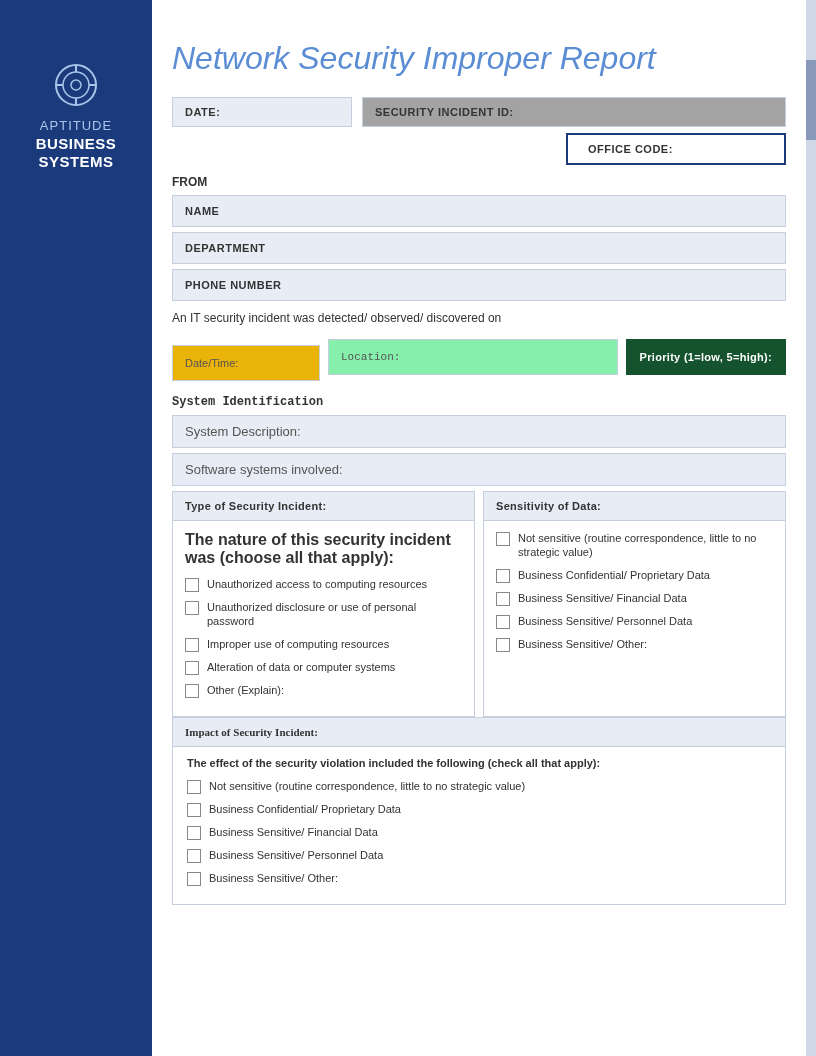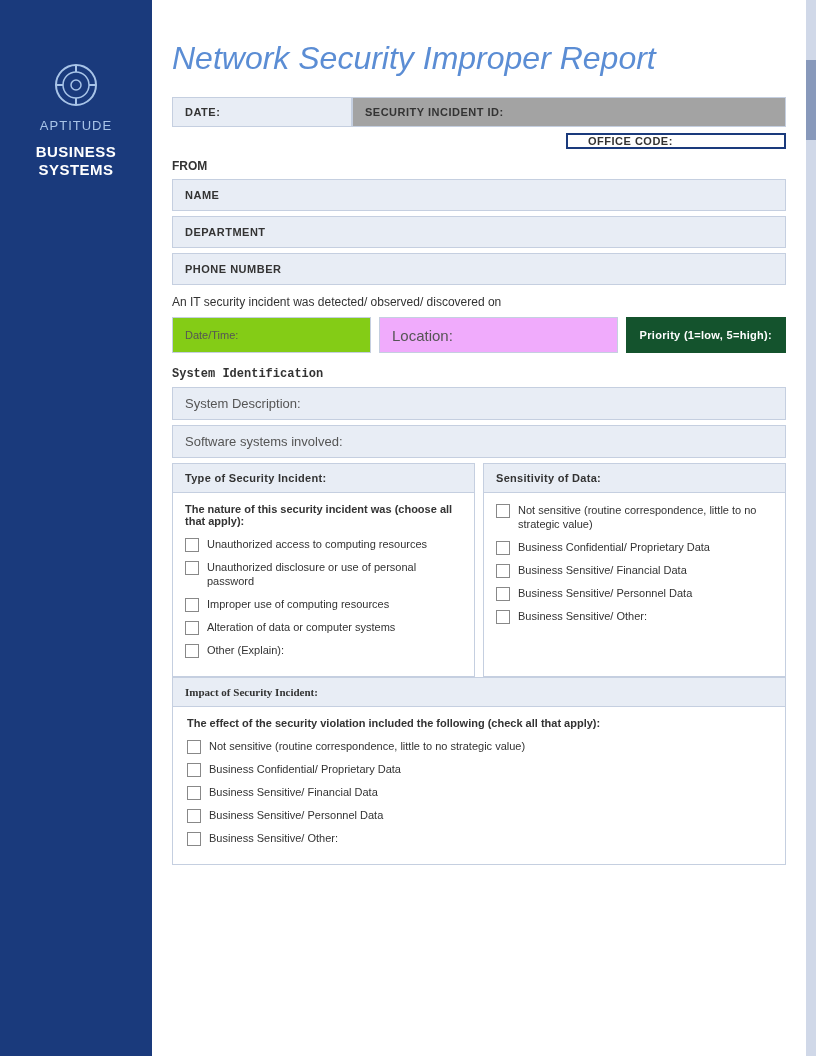--- a/index.html
+++ b/index.html
@@ -30,21 +30,21 @@
       height: 50px;
       margin-bottom: 8px;
     }
 
     .sidebar-aptitude {
       color: #a8c4e8;
       font-size: 13px;
       font-weight: normal;
       letter-spacing: 1px;
       text-align: center;
-      margin-bottom: 10px;
+      margin-bottom: 2px;
     }
 
     .sidebar-business {
       color: #ffffff;
       font-size: 15px;
       font-weight: bold;
       text-align: center;
       letter-spacing: 0.5px;
       line-height: 1.2;
     }
@@ -60,20 +60,21 @@
       color: #5b8dd4;
       font-size: 32px;
       font-style: italic;
       font-weight: 300;
       margin-bottom: 20px;
     }
 
     
     .top-fields {
       display: flex;
+      gap: 10px;
       margin-bottom: 6px;
       width: 100%;
     }
 
     .date-field {
       display: flex;
       border: 1px solid #c5cfe0;
       background: #e8edf5;
       padding: 8px 12px;
       font-size: 11px;
@@ -98,21 +99,21 @@
     }
 
     .office-code-row {
       display: flex;
       justify-content: flex-end;
       margin-bottom: 10px;
     }
 
     .office-code-box {
       border: 2px solid #1a3a7c;
-      padding: 0 20px;
+      padding: 8px 20px;
       font-size: 11px;
       font-weight: bold;
       color: #333;
       letter-spacing: 0.5px;
       width: 220px;
       background: #fff;
       text-align: left;
     }
 
     .from-label {
@@ -150,37 +151,39 @@
       gap: 8px;
       margin-bottom: 14px;
       align-items: center;
     }
 
     .detect-datetime {
       border: 1px solid #c5cfe0;
       padding: 8px 12px;
       font-size: 11px;
       color: #555;
-      width: 199px;
+      width: 148px;
       min-height: 36px;
-      background: #84cc16;
-      display: flex;
-      align-items: center;
+      background: #eab308;
+      display: flex;
+      align-items: center;
+      margin-top: 12px;
     }
 
     .detect-location {
       border: 1px solid #c5cfe0;
       padding: 8px 12px;
-      font-size: 15px;
+      font-size: 11px;
       color: #555;
       flex: 1;
       min-height: 36px;
-      background: #f0abfc;
-      display: flex;
-      align-items: center;
+      background: #86efac;
+      display: flex;
+      align-items: center;
+      font-family: Liberation Mono, monospace;
     }
 
     .detect-priority {
       background: #14532d;
       color: #fff;
       padding: 8px 14px;
       font-size: 11px;
       font-weight: bold;
       min-height: 36px;
       display: flex;
@@ -224,21 +227,21 @@
       color: #333;
       letter-spacing: 0.3px;
     }
 
     .checkbox-col-body {
       padding: 10px 12px;
       background: #fff;
     }
 
     .nature-text {
-      font-size: 11px;
+      font-size: 16px;
       color: #333;
       font-weight: bold;
       margin-bottom: 10px;
     }
 
     .checkbox-item {
       display: flex;
       align-items: flex-start;
       margin-bottom: 8px;
       gap: 8px;

